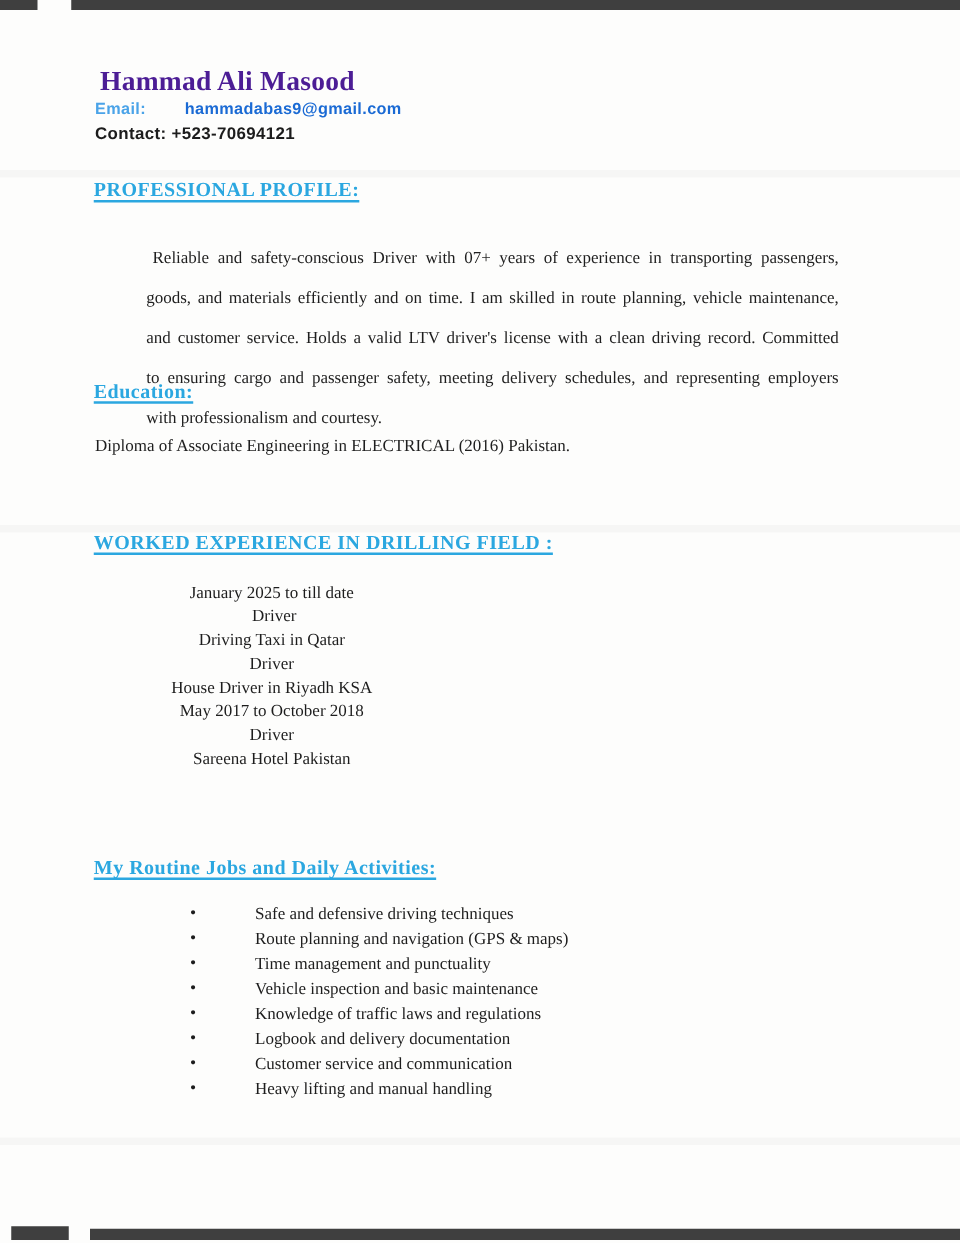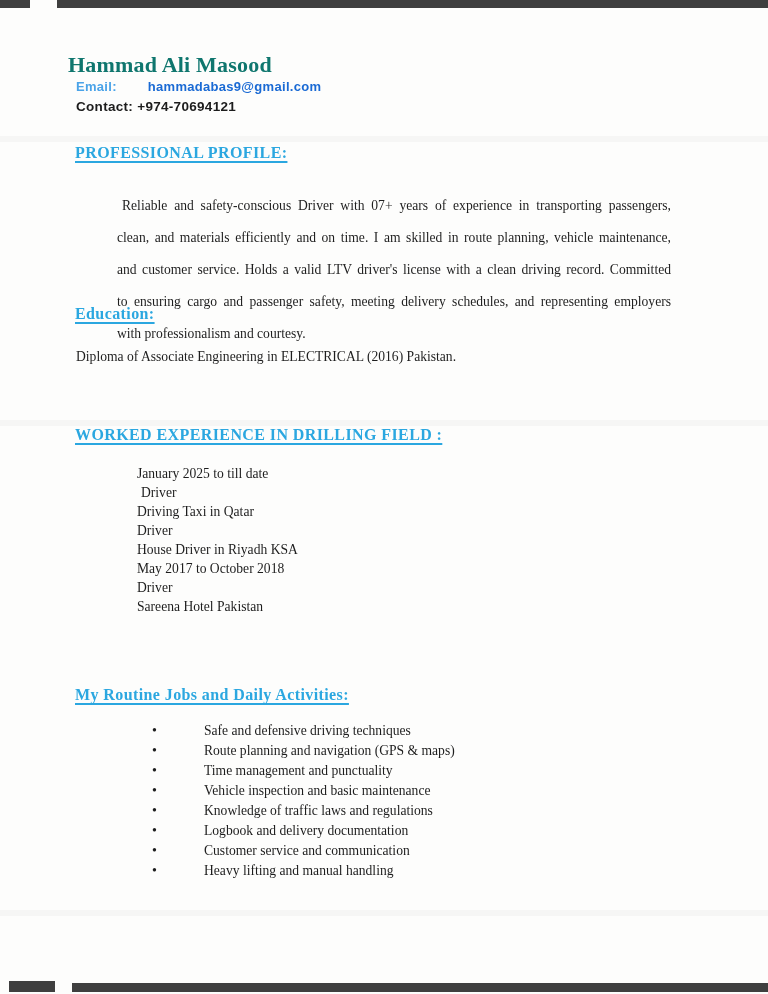--- a/index.html
+++ b/index.html
@@ -17,22 +17,22 @@
   .scan-bar { position: absolute; background: #3f3f3f; }
   .scan-bar.top-left   { top: 0; left: 0;   width: 30px;  height: 8px; }
   .scan-bar.top-right  { top: 0; left: 57px; width: 711px; height: 8px; }
   .scan-bar.bot-left   { bottom: 2px; left: 9px;  width: 46px;  height: 11px; }
   .scan-bar.bot-right  { bottom: 2px; left: 72px; width: 696px; height: 9px; }
   .scan-streak { position: absolute; left: 0; width: 100%; height: 6px;
                  background: rgba(60,60,60,0.035); }
 
   
   .name {
-    position: absolute; left: 68px; top: 52px;
-    font-size: 22px; font-weight: bold; color: #0f766e;
+    position: absolute; left: 80px; top: 52px;
+    font-size: 22px; font-weight: bold; color: #4c1d95;
     letter-spacing: 0.2px;
   }
   .email-line {
     position: absolute; left: 76px; top: 79px;
     font-family: "Liberation Sans", sans-serif;
     font-size: 13px; font-weight: bold; letter-spacing: 0.3px;
   }
   .email-label   { color: #4aa3e8; text-align: center; }
   .email-address { color: #1a6ad4; padding-left: 27px; }
   .contact-line {
@@ -70,21 +70,21 @@
   .education-entry {
     position: absolute; left: 76px; top: 349px;
     font-size: 13.6px; color: #1e1e1e;
   }
 
   
   .experience-list {
     position: absolute; left: 137px; top: 464px;
     font-size: 13.6px; color: #1d1d1d;
   }
-  .experience-list .xline { height: 19px; line-height: 19px; }
+  .experience-list .xline { height: 19px; line-height: 19px; text-align: center; }
 
   
   .routine-list {
     position: absolute; left: 152px; top: 721px;
     font-size: 13.6px; color: #1d1d1d;
   }
   .routine-list .bullet-row { position: relative; height: 20px; line-height: 20px; padding-left: 52px; }
   .routine-list .bullet-dot { position: absolute; left: 0; top: 0; font-size: 14px; }
 </style>
 </head>
@@ -102,28 +102,28 @@
 
   <div class="name">Hammad Ali Masood</div>
 
   <div class="email-line">
     <span class="email-label">Email:</span>
     <span class="email-address">hammadabas9@gmail.com</span>
   </div>
 
   <div class="contact-line">
     <span>Contact:</span>
-    <span>+974-70694121</span>
+    <span>+523-70694121</span>
   </div>
 
   <div class="sec-heading h-profile">PROFESSIONAL PROFILE:</div>
 
   <div class="profile-para">
     <div class="pline first">Reliable and safety-conscious Driver with 07+ years of experience in transporting passengers,</div>
-    <div class="pline">clean, and materials efficiently and on time. I am skilled in route planning, vehicle maintenance,</div>
+    <div class="pline">goods, and materials efficiently and on time. I am skilled in route planning, vehicle maintenance,</div>
     <div class="pline">and customer service. Holds a valid LTV driver's license with a clean driving record. Committed</div>
     <div class="pline">to ensuring cargo and passenger safety, meeting delivery schedules, and representing employers</div>
     <div class="pline last">with professionalism and courtesy.</div>
   </div>
 
   <div class="sec-heading h-education">Education:</div>
 
   <div class="education-entry">Diploma of Associate Engineering in ELECTRICAL (2016) Pakistan.</div>
 
   <div class="sec-heading h-experience">WORKED EXPERIENCE IN DRILLING FIELD :</div>

